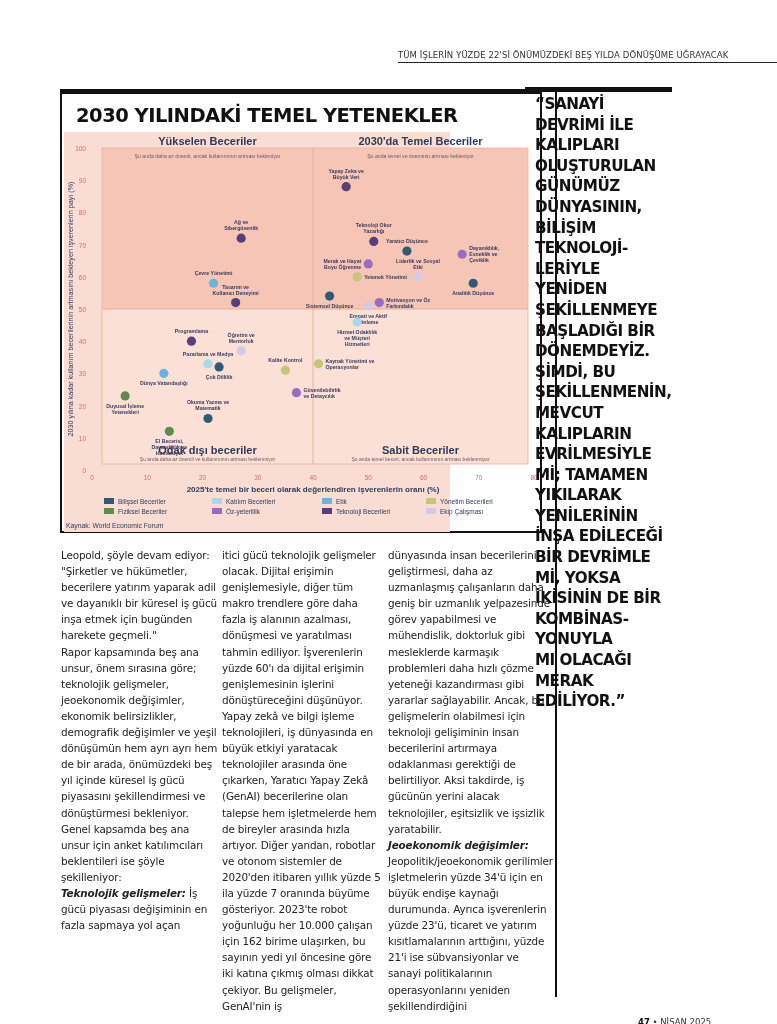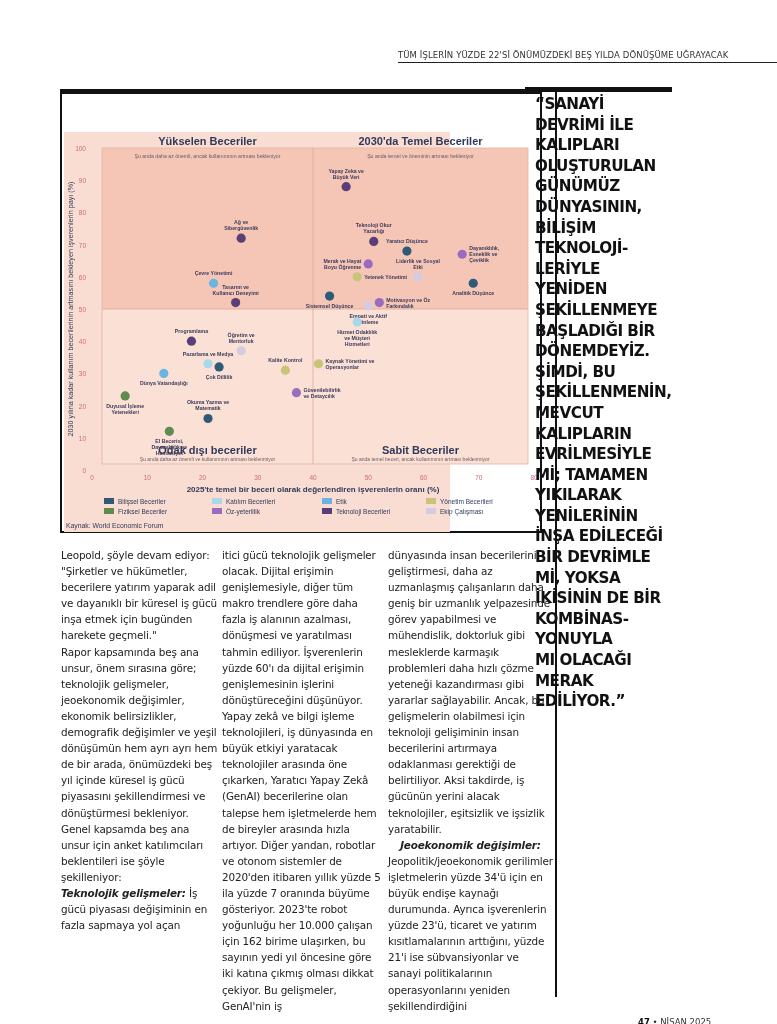--- a/index.html
+++ b/index.html
@@ -11,30 +11,31 @@
   svg.chart { position:absolute; left:0; top:0; }
   .pull-quote { position:absolute; left:525px; top:87px; width:147px; border-top:5px solid #111; padding-top:2px; }
   .pull-quote p { margin:0 0 0 10px; font-family:"DejaVu Sans", sans-serif; font-weight:bold; font-size:15.2px; line-height:20.6px; letter-spacing:-0.5px; color:#111; white-space:pre-line; }
   .qline { position:absolute; left:555px; top:92px; width:2px; height:905px; background:#111; }
   .col { position:absolute; top:547px; font-family:"DejaVu Sans", sans-serif; font-size:10.4px; line-height:16.1px; color:#222; letter-spacing:-0.15px; }
   .col p { margin:0; }
   .col1 { left:61px; width:160px; }
   .col2 { left:222px; width:160px; }
   .col3 { left:388px; width:165px; }
   .col-heading { font-weight:bold; font-size:11px; line-height:15px; color:#111; margin-top:13px !important; }
-  .lead { font-weight:bold; font-style:italic;text-align:center; }
+  .lead { font-weight:bold; font-style:italic; }
   .folio { position:absolute; left:638px; top:988px; font-size:8.5px; color:#333;margin-top:29px; }
   .folio b { color:#111; }
 </style>
 </head>
 <body>
 
 <div class="running-head">TÜM İŞLERİN YÜZDE 22'Sİ ÖNÜMÜZDEKİ BEŞ YILDA DÖNÜŞÜME UĞRAYACAK</div>
 
 <div class="figure">
+  <div class="fig-title">2030 YILINDAKİ TEMEL YETENEKLER</div>
   <div class="chart-bg">
     <svg class="chart" id="chart-svg" width="474" height="400">
         <rect x="38" y="16" width="426" height="161" fill="#f5c6b6"></rect>
         <rect x="38" y="177" width="426" height="155" fill="#fbe0d6"></rect>
         <line x1="249" y1="16" x2="249" y2="332" stroke="#e0a898" stroke-width="0.8"></line>
         <line x1="38" y1="177" x2="464" y2="177" stroke="#e0a898" stroke-width="0.8"></line>
         <rect x="38" y="16" width="426" height="316" fill="none" stroke="#e6b3a3" stroke-width="0.8"></rect>
         <text x="143.5" y="13" font-family="&quot;Liberation Sans&quot;, sans-serif" font-size="11" font-weight="bold" fill="#2f3a5a" text-anchor="middle">Yükselen Beceriler</text>
         <text x="143.5" y="26" font-family="&quot;Liberation Sans&quot;, sans-serif" font-size="5.2" fill="#6a5a66" text-anchor="middle">Şu anda daha az önemli, ancak kullanımının artması bekleniyor</text>
         <text x="356.5" y="13" font-family="&quot;Liberation Sans&quot;, sans-serif" font-size="11" font-weight="bold" fill="#2f3a5a" text-anchor="middle">2030'da Temel Beceriler</text>

